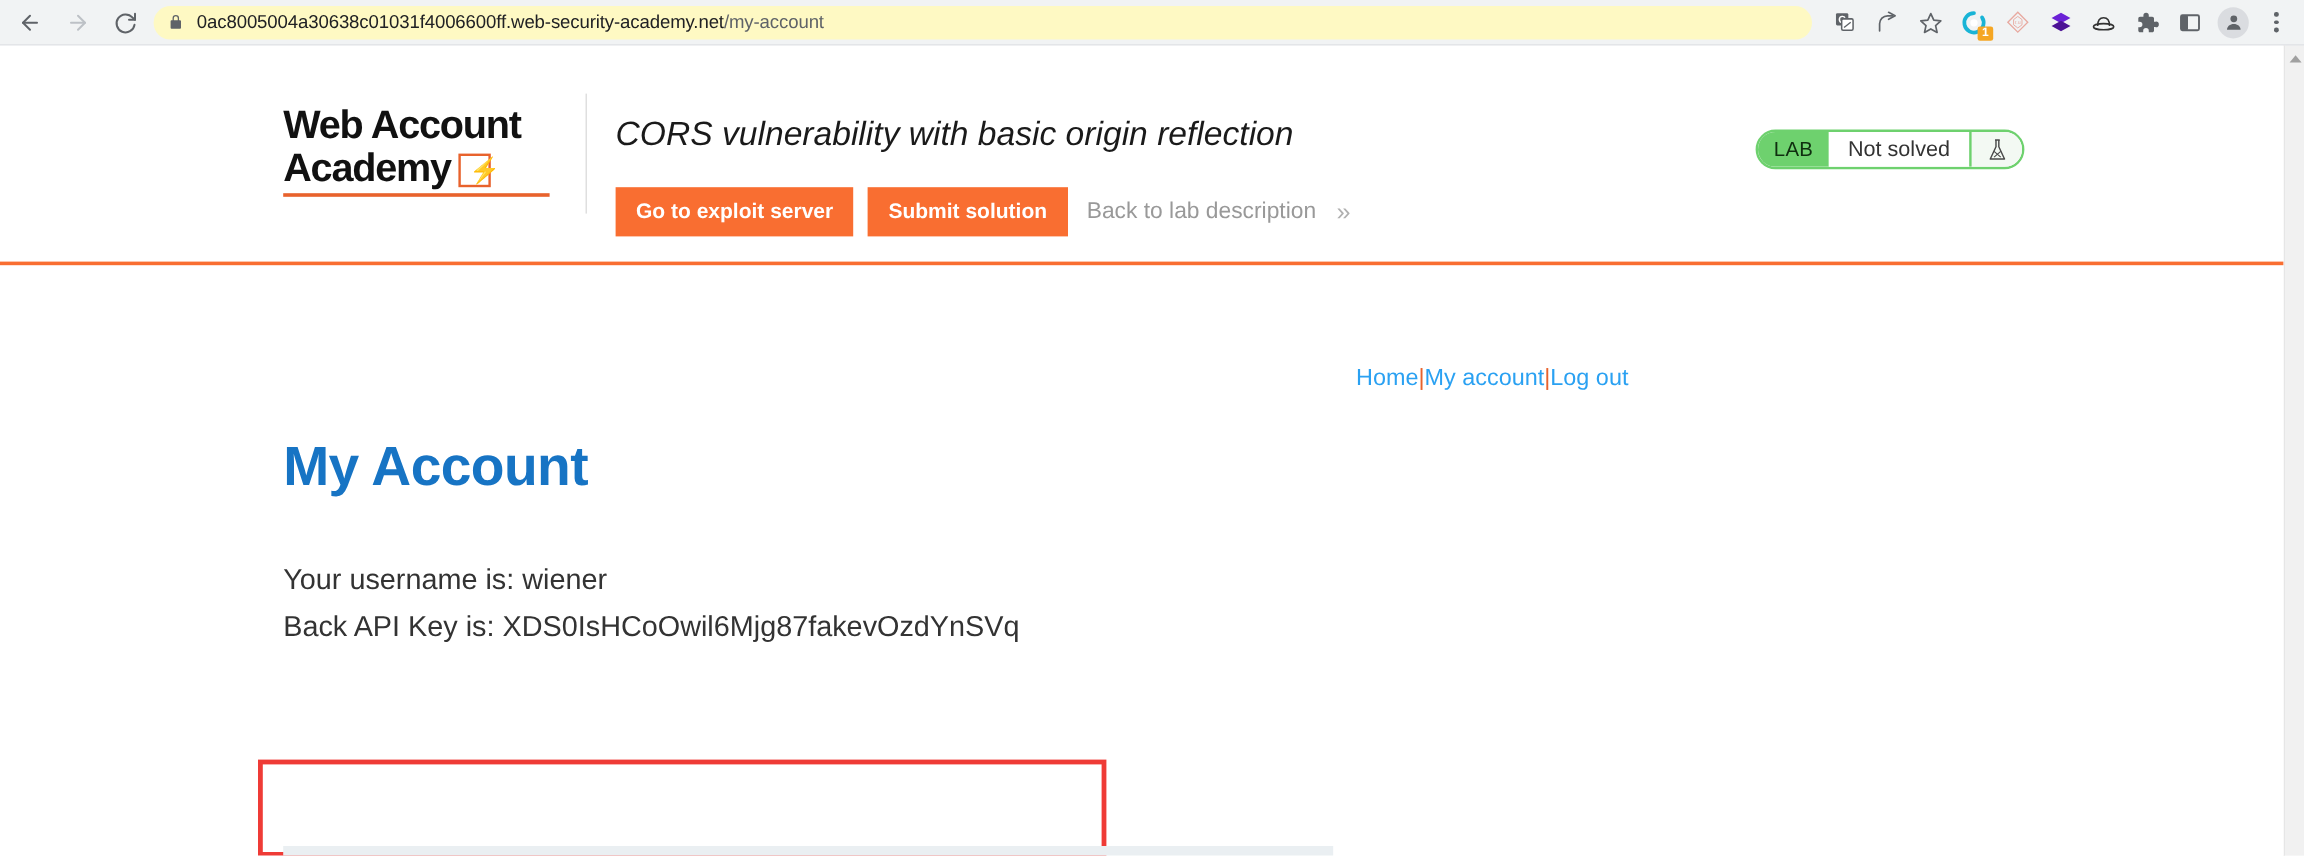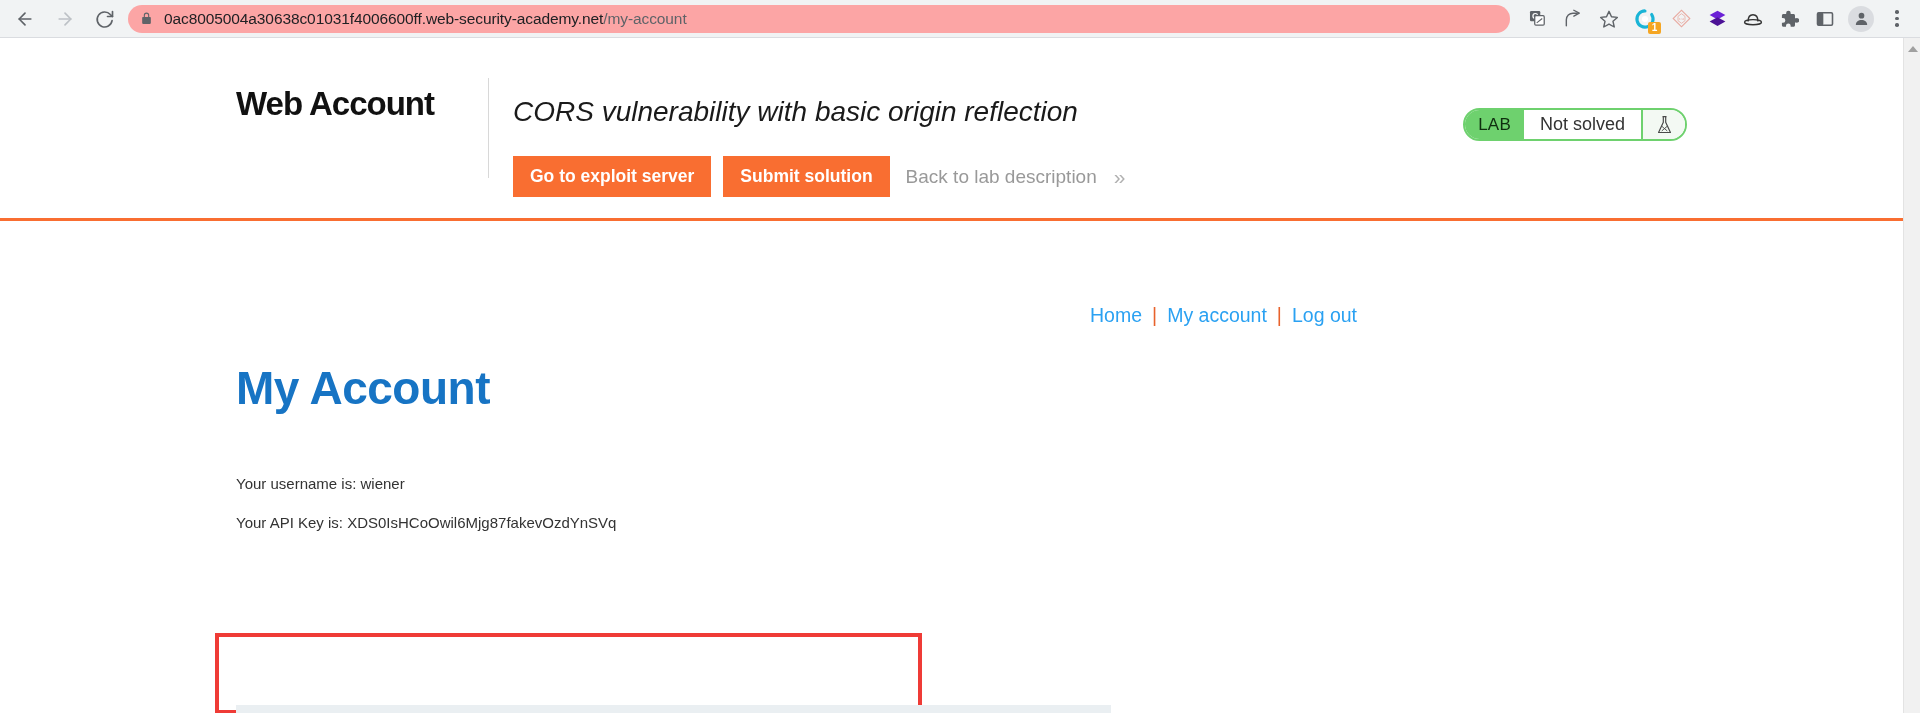--- a/index.html
+++ b/index.html
@@ -36,21 +36,21 @@
     cursor: pointer;
     flex: 0 0 auto;
   }
   .nav-btn svg { display: block; }
   .nav-btn.disabled { color: #bdc1c6; }
 
   .omnibox {
     flex: 1 1 auto;
     height: 28px;
     margin: 0 10px 0 6px;
-    background: #fca5a5;
+    background: #fef9c3;
     border-radius: 14px;
     display: flex;
     align-items: center;
     padding: 0 12px;
     min-width: 0;
   }
   .lock-icon { flex: 0 0 auto; margin-right: 11px; display: flex; color: #5f6368; }
   .url-text {
     font-size: 15.5px;
     color: #202124;
@@ -276,21 +276,20 @@
   .content {
     position: absolute;
     left: 0; top: 183px;
     width: 1903px;
   }
   .account-nav {
     position: absolute;
     right: 546px; top: 83px;
     display: flex;
     align-items: center;
-    gap: 10px;
     font-size: 19.5px;
   }
   .account-nav a {
     color: #2aa1f2;
     text-decoration: none;
     cursor: pointer;
   }
   .nav-sep { color: #e8622c; }
 
   .heading {
@@ -307,21 +306,21 @@
     left: 215px; top: 412px;
     width: 707px;
     height: 81px;
     border: 4px solid #ef3b36;
     background: transparent;
     pointer-events: none;
   }
   .info-lines {
     position: absolute;
     left: 236px; top: 243px;
-    font-size: 15px;
+    font-size: 24px;
     color: #333333;
     line-height: 39px;
   }
   .info-lines p { white-space: nowrap; }
 
   .form-panel {
     position: absolute;
     left: 236px; top: 484px;
     width: 875px;
     background: #eaeff2;
@@ -442,20 +441,24 @@
       <span class="tri-up"></span>
     </div>
 </div>
 
 <div class="page">
 
   <div class="lab-header">
     <div class="lab-header-inner">
       <div class="logo-block">
         <div class="logo-line1">Web Account</div>
+        <div class="logo-line2">
+          <span>Academy</span><span class="logo-mark"><span class="logo-bolt">⚡</span></span>
+          <span class="logo-underline"></span>
+        </div>
       </div>
       <div class="logo-divider"></div>
 
       <div class="lab-title">CORS vulnerability with basic origin reflection</div>
 
       <div class="lab-buttons">
         <button class="btn-orange">Go to exploit server</button>
         <span class="btn-gap"></span>
         <button class="btn-orange">Submit solution</button>
         <span class="back-link">
@@ -486,21 +489,21 @@
       <span class="nav-sep">|</span>
       <a>My account</a>
       <span class="nav-sep">|</span>
       <a>Log out</a>
     </div>
 
     <h1 class="heading">My Account</h1>
 
     <div class="info-lines">
       <p>Your username is: wiener</p>
-      <p>Your API Key is: XDS0IsHCoOwil6Mjg87fakevOzdYnSVq</p>
+      <p>Back API Key is: XDS0IsHCoOwil6Mjg87fakevOzdYnSVq</p>
     </div>
 
     <div class="highlight-box"></div>
 
     <div class="form-panel">
       
       
       
     </div>
 

